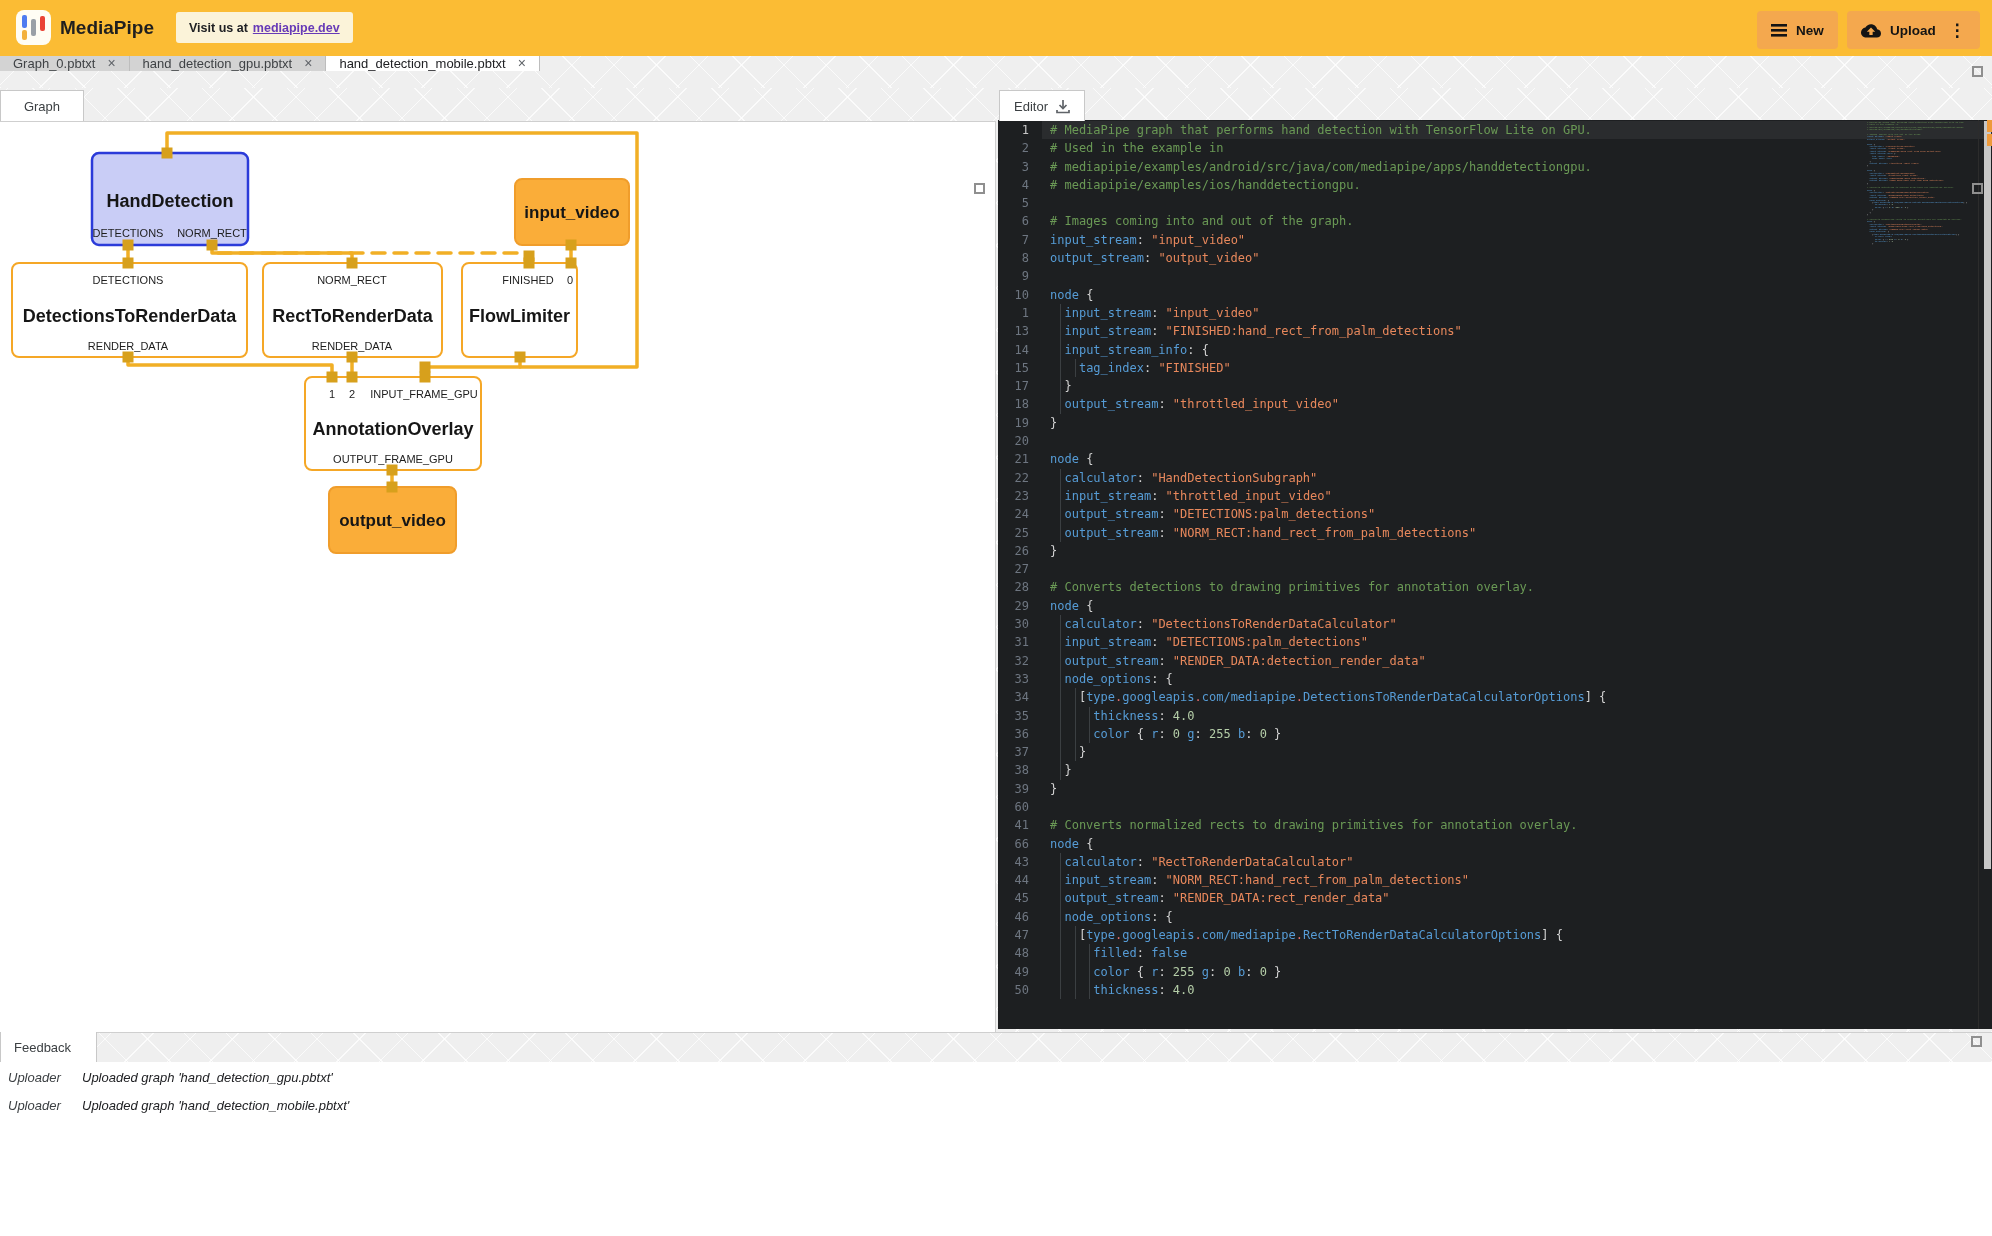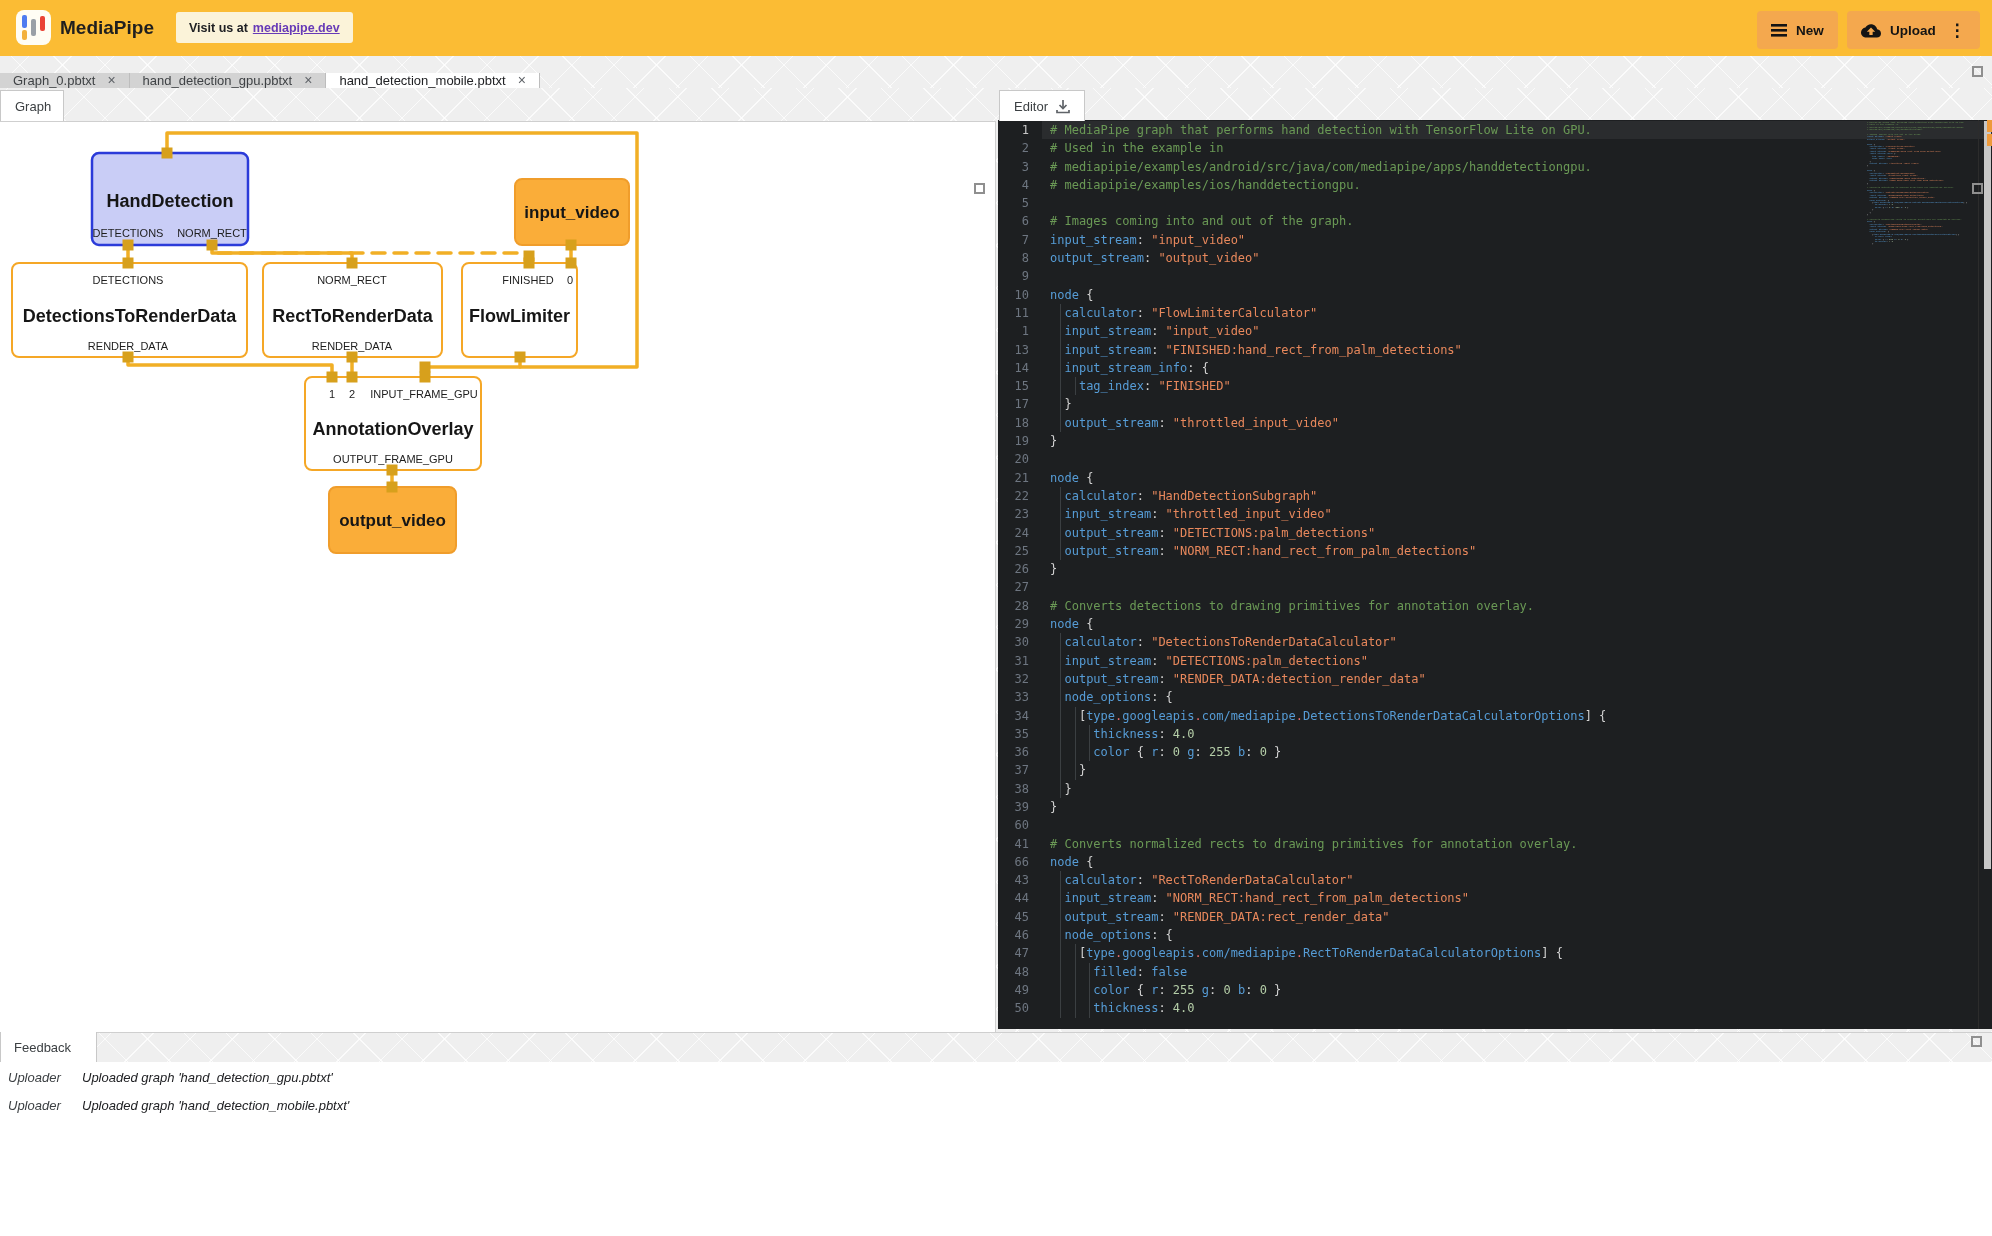--- a/index.html
+++ b/index.html
@@ -24,29 +24,29 @@
 
   
   .hatch, .filetabs, .fb-strip {
     background-color:#EFEFEF;
     background-image:
       repeating-linear-gradient(45deg,  rgba(255,255,255,.75) 0 1px, rgba(0,0,0,0) 1px 30px),
       repeating-linear-gradient(-45deg, rgba(255,255,255,.75) 0 1px, rgba(0,0,0,0) 1px 30px);
   }
 
   
-  .filetabs { position:absolute; left:0; top:56px; width:1992px; height:32px; display:flex; align-items:flex-end; z-index:25; }
+  .filetabs { position:absolute; left:0; top:56px; width:1992px; height:32px; display:flex; align-items:flex-start; z-index:25; }
   .tab { display:flex; align-items:center; gap:12px; padding:0 13px; background:#D3D3D3; border-right:1px solid #BDBDBD; font-size:13px; color:#3F4245; cursor:pointer; }
   .tab .close { font-size:14px; color:#5F6368; line-height:1; margin-top:-2px; }
   .tab.active { background:#FFFFFF; color:#202124; }
 
   
   .main { position:absolute; left:0; top:88px; width:1992px; height:944px; }
   .panel-tab { position:absolute; top:2px; height:31px; background:#fff; border:1px solid #C8C8C8; border-bottom:none; display:flex; align-items:center; gap:8px; padding:0 14px; font-size:13px; color:#3C4043; z-index:5; }
-  .graph-tab { left:0; width:64px; }
+  .graph-tab { left:0; width:84px;justify-content:center; }
   .editor-tab { left:999px; }
   .graph-canvas { position:absolute; left:0; top:33px; width:996px; height:911px; background:#fff; border-top:1px solid #CFCFCF; border-right:1px solid #CFCFCF; }
   .graph-canvas svg { position:absolute; left:0; top:0; }
 
   
   .edge { fill:none; stroke:#F1AF25; stroke-width:3.5; stroke-linejoin:round; stroke-linecap:round; }
   .edge.dashed { stroke-dasharray:13 9; }
   .port { fill:#D7A01C; }
   .nrect.calc { fill:#FFFFFF; stroke:#F5A726; stroke-width:2; }
   .nrect.subgraph { fill:#C9CDF6; stroke:#2B3BD9; stroke-width:2.5; }
@@ -235,21 +235,20 @@
         <div class="line active"><span class="ln">1</span><span class="txt"><span class="tk-c"># MediaPipe graph that performs hand detection with TensorFlow Lite on GPU.</span></span></div>
         <div class="line"><span class="ln">2</span><span class="txt"><span class="tk-c"># Used in the example in</span></span></div>
         <div class="line"><span class="ln">3</span><span class="txt"><span class="tk-c"># mediapipie/examples/android/src/java/com/mediapipe/apps/handdetectiongpu.</span></span></div>
         <div class="line"><span class="ln">4</span><span class="txt"><span class="tk-c"># mediapipie/examples/ios/handdetectiongpu.</span></span></div>
         <div class="line"><span class="ln">5</span><span class="txt"></span></div>
         <div class="line"><span class="ln">6</span><span class="txt"><span class="tk-c"># Images coming into and out of the graph.</span></span></div>
         <div class="line"><span class="ln">7</span><span class="txt"><span class="tk-k">input_stream</span><span class="tk-p">: </span><span class="tk-s">"input_video"</span></span></div>
         <div class="line"><span class="ln">8</span><span class="txt"><span class="tk-k">output_stream</span><span class="tk-p">: </span><span class="tk-s">"output_video"</span></span></div>
         <div class="line"><span class="ln">9</span><span class="txt"></span></div>
         <div class="line"><span class="ln">10</span><span class="txt"><span class="tk-k">node</span><span class="tk-p"> {</span></span></div>
-        <div class="line"><span class="ln">11</span><span class="txt"><i class="guide" style="left: 18.4498px;"></i><span class="tk-p">  </span><span class="tk-k">calculator</span><span class="tk-p">: </span><span class="tk-s">"FlowLimiterCalculator"</span></span></div>
         <div class="line"><span class="ln">1</span><span class="txt"><i class="guide" style="left: 18.4498px;"></i><span class="tk-p">  </span><span class="tk-k">input_stream</span><span class="tk-p">: </span><span class="tk-s">"input_video"</span></span></div>
         <div class="line"><span class="ln">13</span><span class="txt"><i class="guide" style="left: 18.4498px;"></i><span class="tk-p">  </span><span class="tk-k">input_stream</span><span class="tk-p">: </span><span class="tk-s">"FINISHED:hand_rect_from_palm_detections"</span></span></div>
         <div class="line"><span class="ln">14</span><span class="txt"><i class="guide" style="left: 18.4498px;"></i><span class="tk-p">  </span><span class="tk-k">input_stream_info</span><span class="tk-p">: {</span></span></div>
         <div class="line"><span class="ln">15</span><span class="txt"><i class="guide" style="left: 18.4498px;"></i><i class="guide" style="left: 32.8996px;"></i><span class="tk-p">    </span><span class="tk-k">tag_index</span><span class="tk-p">: </span><span class="tk-s">"FINISHED"</span></span></div>
         <div class="line"><span class="ln">17</span><span class="txt"><i class="guide" style="left: 18.4498px;"></i><span class="tk-p">  }</span></span></div>
         <div class="line"><span class="ln">18</span><span class="txt"><i class="guide" style="left: 18.4498px;"></i><span class="tk-p">  </span><span class="tk-k">output_stream</span><span class="tk-p">: </span><span class="tk-s">"throttled_input_video"</span></span></div>
         <div class="line"><span class="ln">19</span><span class="txt"><span class="tk-p">}</span></span></div>
         <div class="line"><span class="ln">20</span><span class="txt"></span></div>
         <div class="line"><span class="ln">21</span><span class="txt"><span class="tk-k">node</span><span class="tk-p"> {</span></span></div>
         <div class="line"><span class="ln">22</span><span class="txt"><i class="guide" style="left: 18.4498px;"></i><span class="tk-p">  </span><span class="tk-k">calculator</span><span class="tk-p">: </span><span class="tk-s">"HandDetectionSubgraph"</span></span></div>

